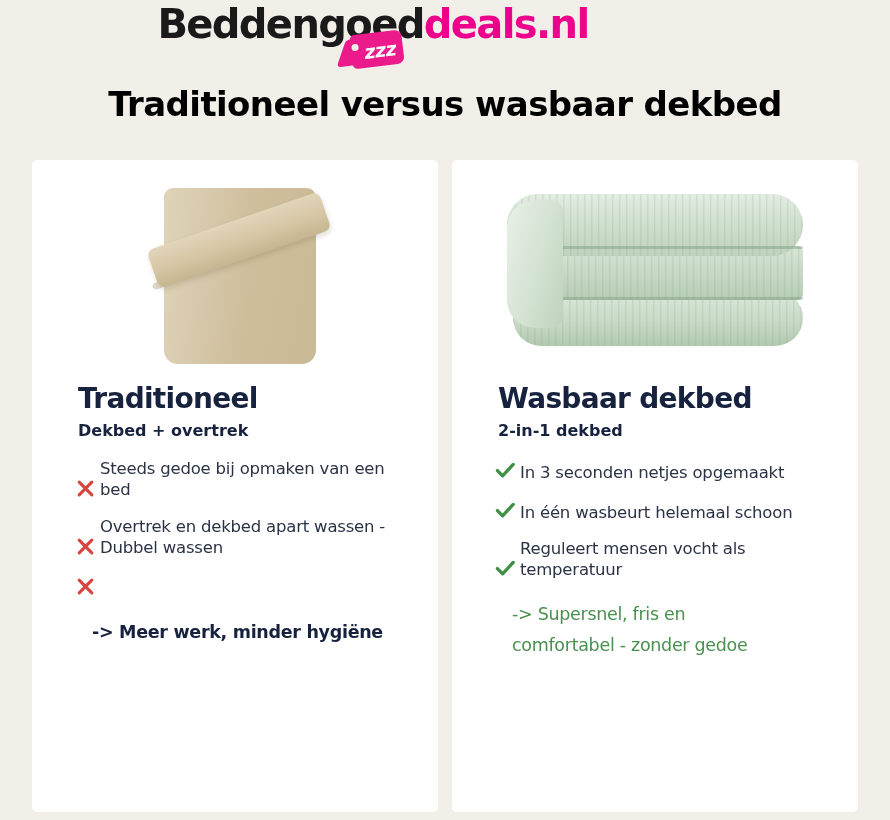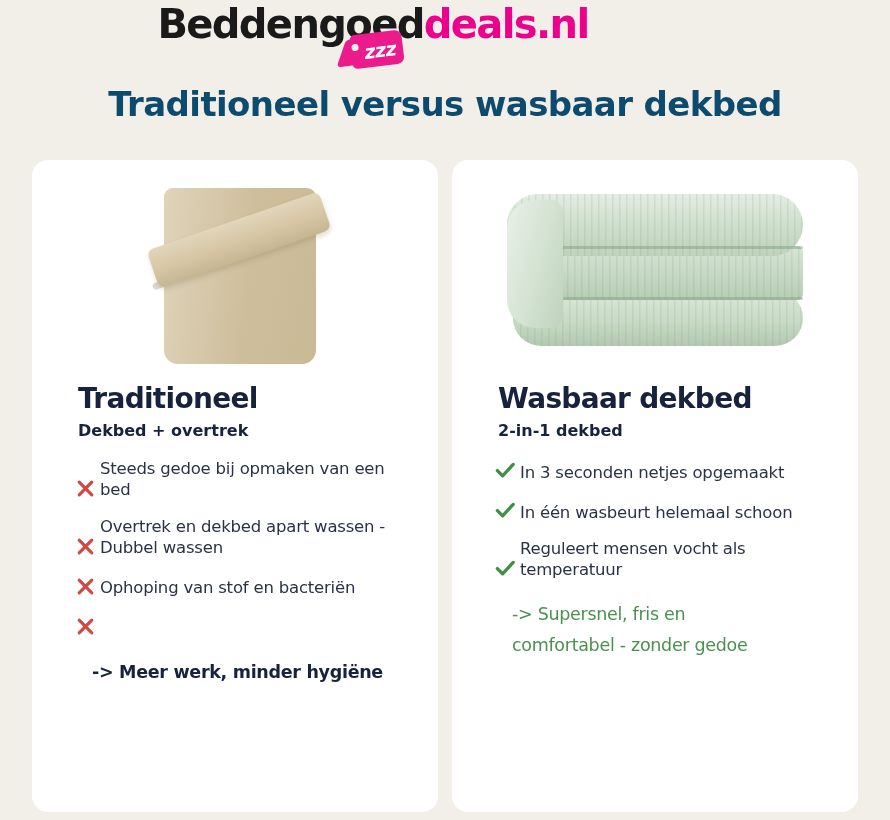--- a/index.html
+++ b/index.html
@@ -101,41 +101,41 @@
     font-style: italic;
   }
 
   
   .main-heading {
     width: 890px;
     text-align: center;
     font-family: "DejaVu Sans", sans-serif;
     font-size: 34px;
     font-weight: bold;
-    color: #0c4a6e;
+    color: #000000;
     letter-spacing: -0.6px;
     margin-top: 4px;
     line-height: 1.1;
   }
 
   
   .cards {
     position: absolute;
     left: 32px;
     top: 160px;
     width: 826px;
     height: 652px;
     display: flex;
     gap: 14px;
   }
 
   .card {
     flex: 1 1 0;
     background: #ffffff;
-    border-radius: 16px;
+    border-radius: 5px;
     position: relative;
     overflow: hidden;
     padding: 0;
   }
 
   
   .product-area {
     height: 196px;
     position: relative;
     margin-top: 14px;
@@ -392,28 +392,20 @@
           </svg>
         </span>
         <span class="bullet-text">Overtrek en dekbed apart wassen - Dubbel wassen</span>
       </li>
       <li class="bullet">
         <span class="bullet-icon">
           <svg width="19" height="19" viewBox="0 0 19 19" aria-hidden="true">
             <path d="M3.2 3.2 L15.8 15.8 M15.8 3.2 L3.2 15.8" stroke="#d8453f" stroke-width="3.1" stroke-linecap="round"></path>
           </svg>
         </span>
-        <span class="bullet-text">Ophoping van stof en bacteriën</span>
-      </li>
-      <li class="bullet">
-        <span class="bullet-icon">
-          <svg width="19" height="19" viewBox="0 0 19 19" aria-hidden="true">
-            <path d="M3.2 3.2 L15.8 15.8 M15.8 3.2 L3.2 15.8" stroke="#d8453f" stroke-width="3.1" stroke-linecap="round"></path>
-          </svg>
-        </span>
       </li>
     </ul>
 
     <div class="conclusion neg">
       <div class="conclusion-line">-&gt;  Meer werk, minder hygiëne</div>
     </div>
   </div>
 
   <div class="card">
 

